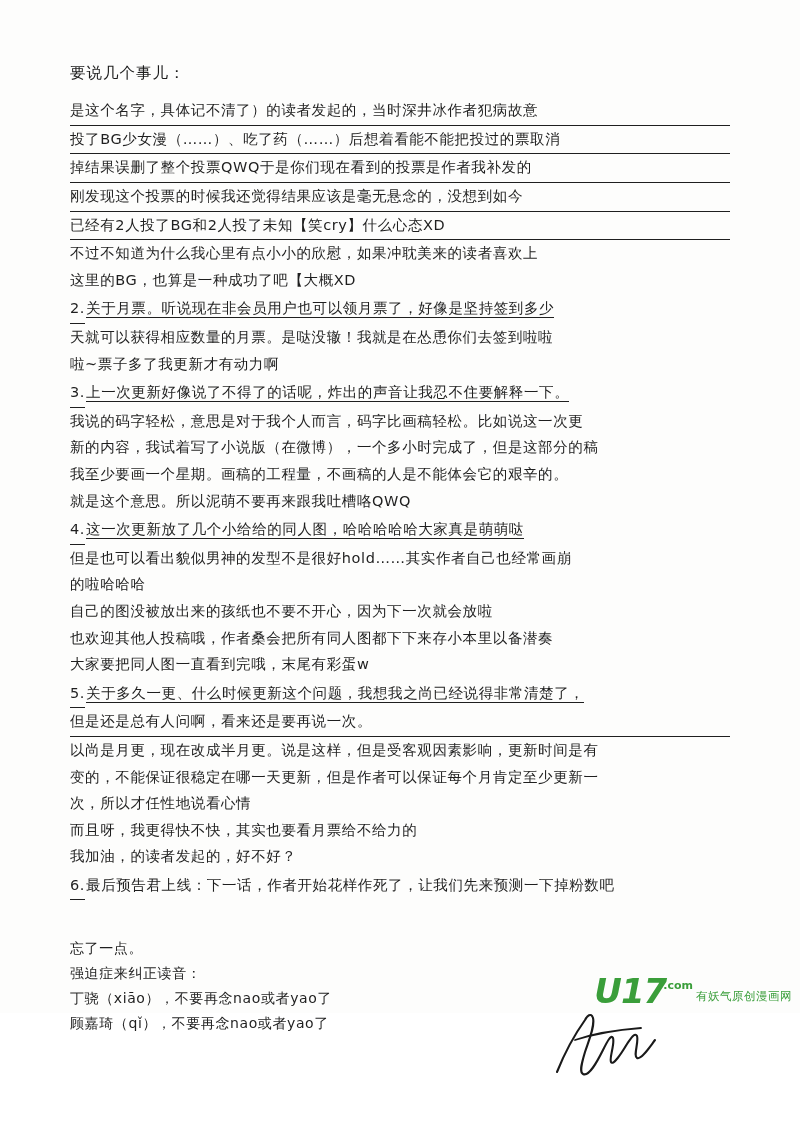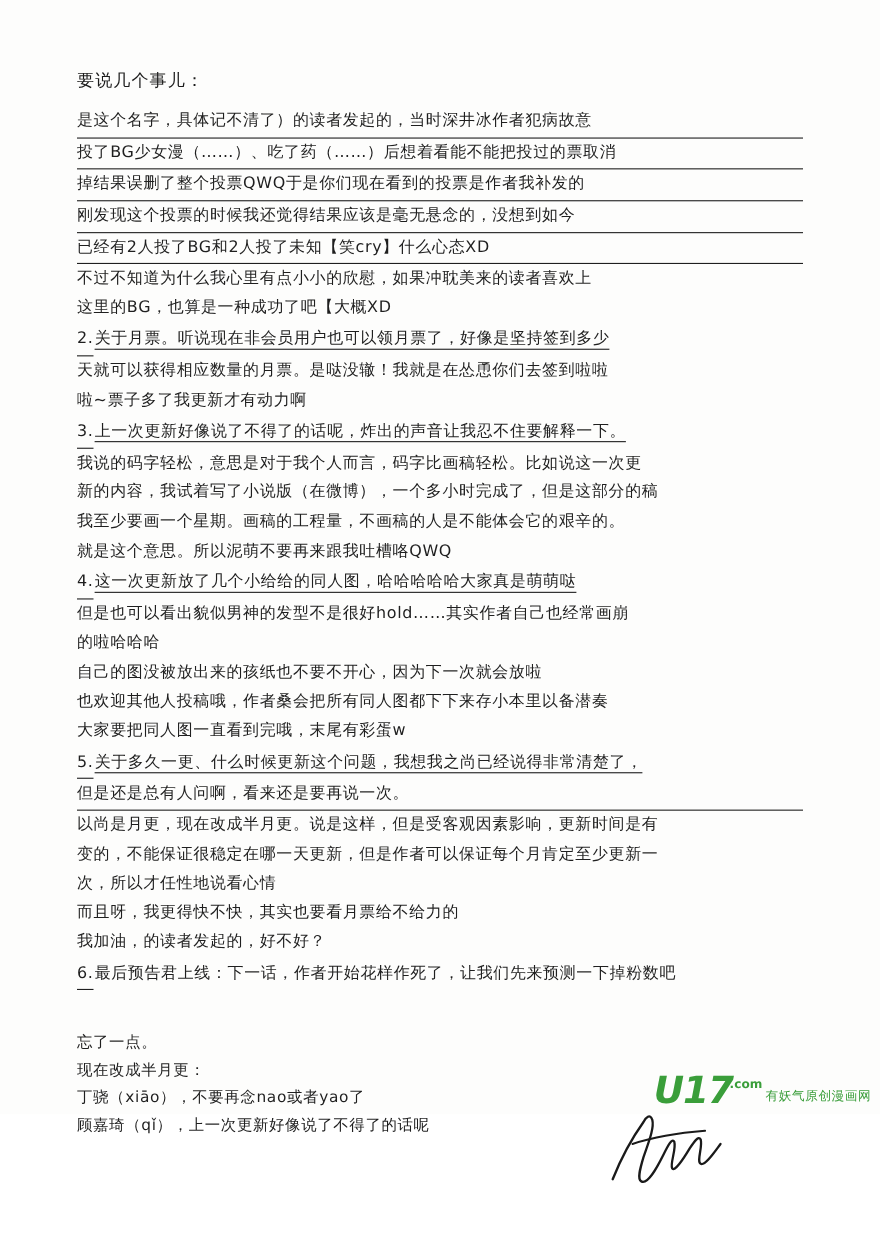--- a/index.html
+++ b/index.html
@@ -162,23 +162,23 @@
     </div>
 
     <div class="section">
       <div class="line"><span class="numtag">6.</span><span>最后预告君上线：下一话，作者开始花样作死了，让我们先来预测一下掉粉数吧</span></div>
     </div>
 
   </div>
 
   <div class="footnote">
     <div class="line">忘了一点。</div>
-    <div class="line">现在改成半月更：</div>
+    <div class="line">强迫症来纠正读音：</div>
     <div class="line">丁骁（xiāo），不要再念nao或者yao了</div>
-    <div class="line">顾嘉琦（qǐ），上一次更新好像说了不得了的话呢</div>
+    <div class="line">顾嘉琦（qǐ），不要再念nao或者yao了</div>
   </div>
 
   <div class="sig">
     <svg width="130" height="90" viewBox="0 0 130 90">
       <path d="M12 72 C20 52, 30 34, 40 20 C42 16, 46 12, 48 18 C50 26, 44 40, 40 52 C37 62, 34 72, 38 74 C44 77, 52 62, 58 50 C62 42, 66 34, 68 38 C70 44, 64 58, 66 62 C68 66, 76 54, 82 44 C86 38, 90 32, 92 36 C94 42, 88 56, 92 58 C96 60, 104 48, 110 40" fill="none" stroke="#1a1a1a" stroke-width="2.1" stroke-linecap="round"></path>
       <path d="M30 40 C48 34, 70 30, 96 28" fill="none" stroke="#1a1a1a" stroke-width="1.8" stroke-linecap="round"></path>
     </svg>
   </div>
 
   <div class="watermark">

